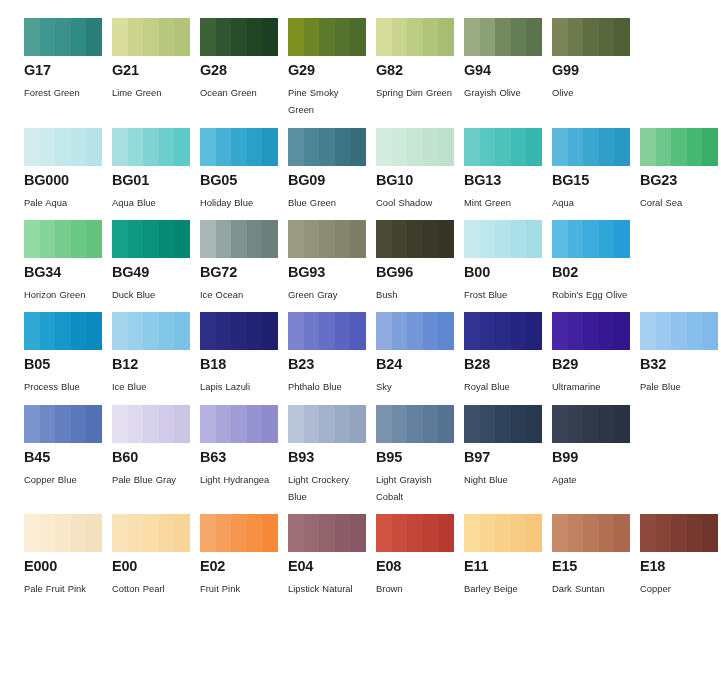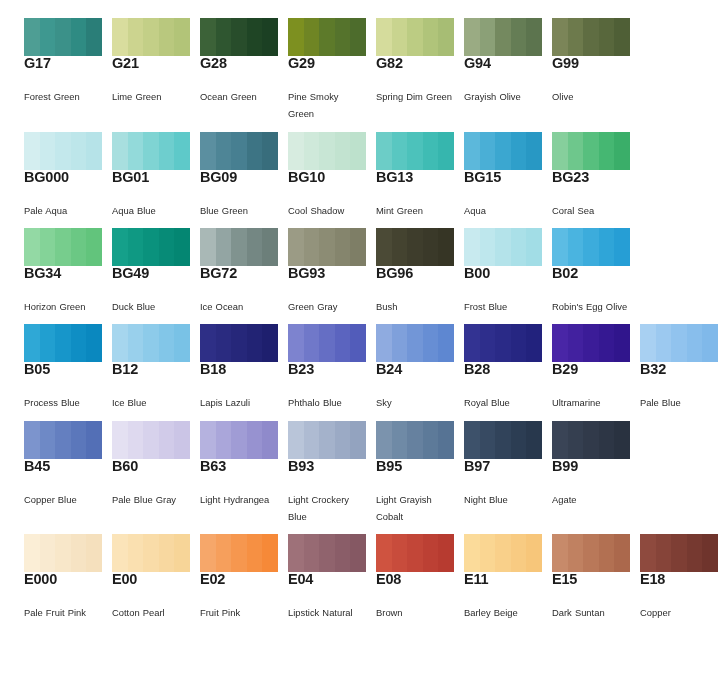--- a/index.html
+++ b/index.html
@@ -32,28 +32,29 @@
   .swatch-chip {
     width: 78px;
     height: 38px;
     display: block;
   }
   .swatch-code {
     font-size: 14.5px;
     font-weight: bold;
     letter-spacing: -0.2px;
     color: #1c1c1c;
+    margin-top: 7px;
     line-height: 1.1;
     white-space: nowrap;
   }
   .swatch-name {
     font-size: 9.4px;
     font-weight: normal;
     color: #2b2b2b;
-    margin-top: 16px;
+    margin-top: 5px;
     line-height: 1.85;
     word-spacing: 0.5px;
   }
 </style>
 </head>
 <body>
 
 <div id="chart">
     <div class="swatch-row">
       <div class="swatch-cell">
@@ -97,20 +98,25 @@
         <div class="swatch-chip" style="background: linear-gradient(to right, rgb(212, 238, 240) 0%, rgb(212, 238, 240) 20%, rgb(203, 235, 238) 20%, rgb(203, 235, 238) 40%, rgb(195, 232, 236) 40%, rgb(195, 232, 236) 60%, rgb(189, 230, 234) 60%, rgb(189, 230, 234) 80%, rgb(182, 227, 232) 80%, rgb(182, 227, 232) 100%);"></div>
         <div class="swatch-code">BG000</div>
         <div class="swatch-name">Pale Aqua</div>
       </div>
       <div class="swatch-cell">
         <div class="swatch-chip" style="background: linear-gradient(to right, rgb(168, 223, 223) 0%, rgb(168, 223, 223) 20%, rgb(147, 218, 218) 20%, rgb(147, 218, 218) 40%, rgb(127, 212, 211) 40%, rgb(127, 212, 211) 60%, rgb(110, 206, 206) 60%, rgb(110, 206, 206) 80%, rgb(94, 201, 201) 80%, rgb(94, 201, 201) 100%);"></div>
         <div class="swatch-code">BG01</div>
         <div class="swatch-name">Aqua Blue</div>
       </div>
       <div class="swatch-cell">
+        <div class="swatch-chip" style="background: linear-gradient(to right, rgb(91, 188, 219) 0%, rgb(91, 188, 219) 20%, rgb(70, 177, 212) 20%, rgb(70, 177, 212) 40%, rgb(54, 168, 206) 40%, rgb(54, 168, 206) 60%, rgb(42, 159, 199) 60%, rgb(42, 159, 199) 80%, rgb(33, 150, 192) 80%, rgb(33, 150, 192) 100%);"></div>
+        <div class="swatch-code">BG05</div>
+        <div class="swatch-name">Holiday Blue</div>
+      </div>
+      <div class="swatch-cell">
         <div class="swatch-chip" style="background: linear-gradient(to right, rgb(91, 143, 160) 0%, rgb(91, 143, 160) 20%, rgb(78, 133, 150) 20%, rgb(78, 133, 150) 40%, rgb(71, 127, 145) 40%, rgb(71, 127, 145) 60%, rgb(61, 116, 132) 60%, rgb(61, 116, 132) 80%, rgb(56, 109, 124) 80%, rgb(56, 109, 124) 100%);"></div>
         <div class="swatch-code">BG09</div>
         <div class="swatch-name">Blue Green</div>
       </div>
       <div class="swatch-cell">
         <div class="swatch-chip" style="background: linear-gradient(to right, rgb(215, 236, 224) 0%, rgb(215, 236, 224) 20%, rgb(207, 233, 218) 20%, rgb(207, 233, 218) 40%, rgb(200, 230, 213) 40%, rgb(200, 230, 213) 60%, rgb(194, 227, 208) 60%, rgb(194, 227, 208) 80%, rgb(189, 225, 204) 80%, rgb(189, 225, 204) 100%);"></div>
         <div class="swatch-code">BG10</div>
         <div class="swatch-name">Cool Shadow</div>
       </div>
       <div class="swatch-cell">

